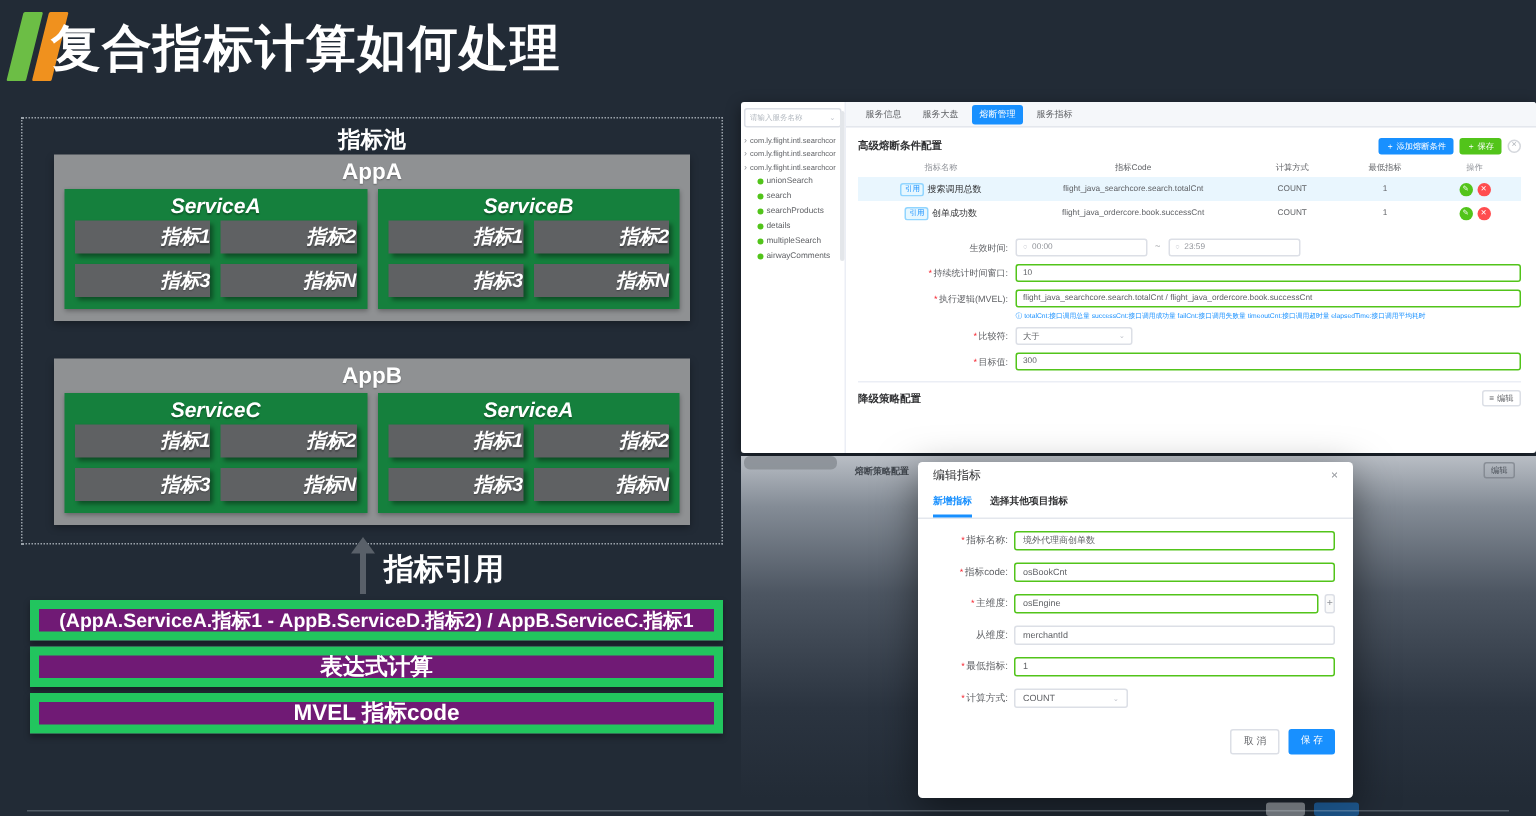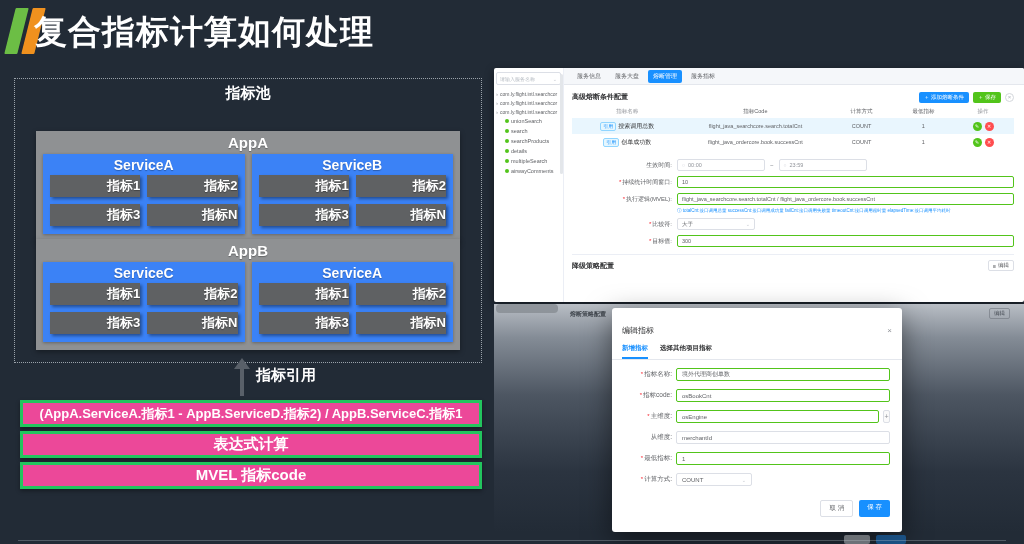--- a/index.html
+++ b/index.html
@@ -13,34 +13,34 @@
   
   .logo-bar { position:absolute; top:8px; width:13px; height:46px; transform:skewX(-14deg); border-radius:1px; }
   .logo-green { left:10px; background:#6cbe45; }
   .logo-orange { left:27px; background:#f0911e; }
   .slide-title { position:absolute; left:34px; top:10px; font-size:33px; font-weight:bold; color:#fff; letter-spacing:1px; }
 
   
   .pool { position:absolute; left:14px; top:78px; width:468px; height:285px; border:1px dotted #9aa2aa; }
   .pool-title { text-align:center; font-size:15px; font-weight:bold; margin-top:5px; color:#fff; }
   .app { position:absolute; left:21px; width:424px; background:#8f9193; box-shadow:0 2px 5px rgba(0,0,0,.35); }
-  .app-a { top:24px;margin-top:28px; }
+  .app-a { top:24px; }
   .app-b { top:160px; }
   .app-title { height:23px; line-height:23px; text-align:center; font-size:15px; font-weight:bold; color:#fff; text-shadow:0 1px 1px rgba(0,0,0,.3); }
   .svc-row { display:flex; gap:7px; padding:0 7px 8px; }
-  .svc { flex:1; background:#3b82f6; padding:1px 7px 8px; box-shadow:0 1px 3px rgba(0,0,0,.3); }
+  .svc { flex:1; background:#15803d; padding:1px 7px 8px; box-shadow:0 1px 3px rgba(0,0,0,.3);font-style:italic; }
   .svc-title { text-align:center; font-size:14px; font-weight:bold; height:20px; line-height:20px; color:#fff; text-shadow:0 1px 1px rgba(0,0,0,.3); }
   .chips { display:grid; grid-template-columns:1fr 1fr; gap:7px; }
   .chip { height:22px; line-height:22px; text-align:right; background:#5f6163; color:#fff; font-size:13px; font-weight:bold; box-shadow:2px 2px 3px rgba(0,0,0,.4); text-shadow:0 1px 1px rgba(0,0,0,.3); }
 
   .arrow-shaft { position:absolute; left:240px; top:368px; width:4px; height:28px; background:#596069; }
   .arrow-head { position:absolute; left:234px; top:358px; width:0; height:0; border-left:8px solid transparent; border-right:8px solid transparent; border-bottom:11px solid #596069; }
-  .arrow-label { position:absolute; left:256px; top:366px; font-size:15px; font-weight:bold; color:#fff; }
-
-  .gray-bar { position:absolute; left:20px; width:462px; height:27px; background:#ec4899; border:3px solid #22c55e; display:flex; align-items:center; justify-content:center; font-weight:bold; color:#fff; box-shadow:0 2px 4px rgba(0,0,0,.35); }
+  .arrow-label { position:absolute; left:256px; top:366px; font-size:20px; font-weight:bold; color:#fff; }
+
+  .gray-bar { position:absolute; left:20px; width:462px; height:27px; background:#701a75; border:6px solid #22c55e; display:flex; align-items:center; justify-content:center; font-weight:bold; color:#fff; box-shadow:0 2px 4px rgba(0,0,0,.35); }
   .bar-1 { top:400px; font-size:13px; white-space:nowrap; }
   .bar-2 { top:431px; font-size:15px; }
   .bar-3 { top:462px; font-size:15px; }
 
   
   .shot1 { position:absolute; left:494px; top:68px; width:530px; height:234px; background:#fff; border-radius:2px; box-shadow:0 3px 10px rgba(0,0,0,.45); display:flex; color:#303133; overflow:hidden; }
   .s1-side { width:70px; border-right:1px solid #ebeef5; padding:4px 2px; flex-shrink:0; position:relative; }
   .s1-select { display:flex; align-items:center; justify-content:space-between; border:1px solid #dcdfe6; border-radius:2px; height:13px; padding:0 3px; color:#b4bac1; font-size:5px; }
   .s1-tree { margin-top:4px; }
   .t-root { display:flex; align-items:center; gap:2px; font-size:5px; color:#606266; height:9px; white-space:nowrap; overflow:hidden; }
@@ -90,21 +90,21 @@
 
   
   .shot2 { position:absolute; left:494px; top:304px; width:530px; height:240px; background:linear-gradient(180deg,#b9bec5 0%,#848c96 14%,#4d5662 38%,#2b3440 70%,#222b36 95%); overflow:hidden; }
   .ghost-bar { position:absolute; background:#8b9097; border-radius:4px; opacity:.9; }
   .gb2 { left:2px; top:0px; width:62px; height:9px; }
   .shot2-label { position:absolute; left:76px; top:6px; font-size:6px; font-weight:bold; color:rgba(45,50,58,.85); }
   .shot2-edit { position:absolute; right:14px; top:4px; border:1px solid rgba(120,126,134,.7); border-radius:2px; font-size:5.5px; color:rgba(60,66,74,.85); padding:1px 4px; }
 
   
   .dialog { position:absolute; left:612px; top:308px; width:290px; height:224px; background:#fff; border-radius:3px; box-shadow:0 8px 28px rgba(0,0,0,.5); color:#303133; }
-  .dlg-head { display:flex; align-items:center; padding:17px 10px 4px; }
+  .dlg-head { display:flex; align-items:center; padding:3px 10px 4px; }
   .dlg-title { font-size:8px; color:#303133; flex:1; }
   .dlg-close { color:#909399; font-size:8px; }
   .dlg-tabs { display:flex; gap:12px; padding:0 10px; border-bottom:1px solid #e4e7ed; }
   .dlg-tab { font-size:6.5px; font-weight:bold; padding:4px 0 4px; color:#303133; }
   .dlg-tab.active { color:#1890ff; border-bottom:2px solid #1890ff; }
   .dlg-body { padding:8px 12px 0; }
   .d-row { display:flex; align-items:center; margin-bottom:8px; }
   .d-label { width:52px; text-align:right; padding-right:4px; font-size:6.5px; color:#606266; flex-shrink:0; white-space:nowrap; }
   .d-inp { border:1px solid #dcdfe6; border-radius:2px; height:13px; flex:1; display:flex; align-items:center; padding:0 5px; font-size:6px; color:#606266; }
   .d-inp.green { border-color:#52c41a; }

